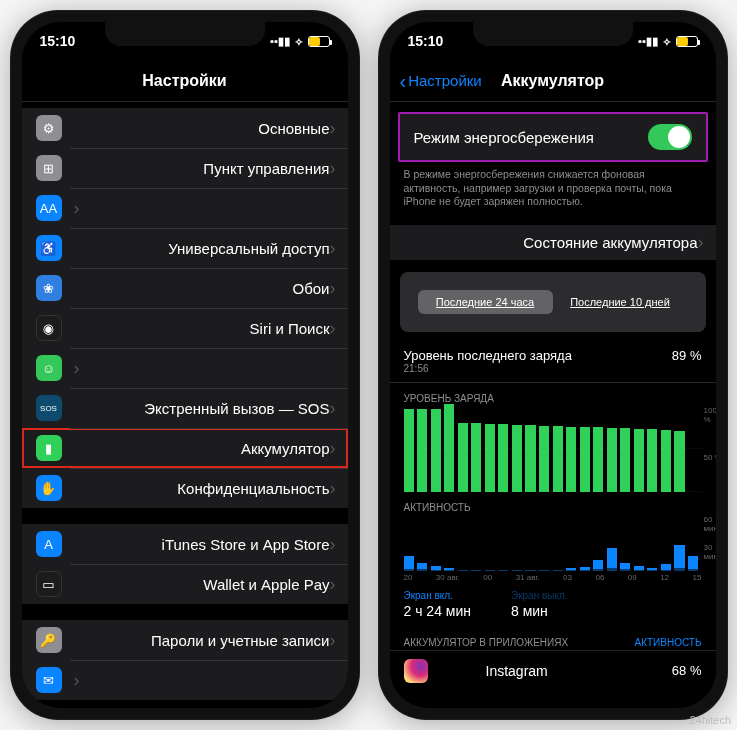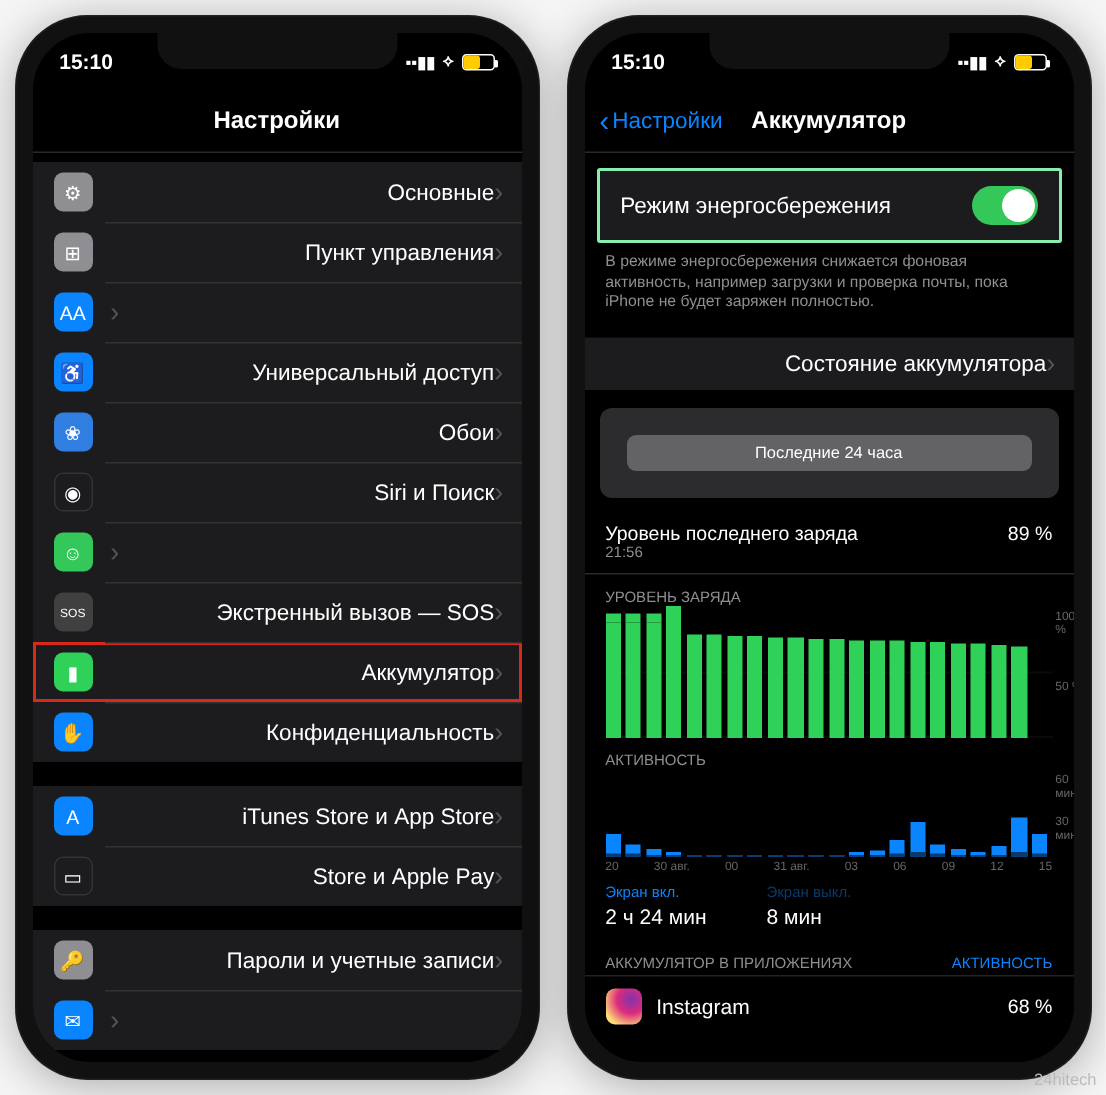--- a/index.html
+++ b/index.html
@@ -77,26 +77,27 @@
     display:flex; align-items:center; padding:10px 14px; background:#1c1c1e;
   }
   .toggle-row .lbl { flex:1; font-size:15px; }
   .toggle {
     width:44px; height:26px; background:#34c759; border-radius:13px; position:relative;
   }
   .toggle i {
     position:absolute; right:2px; top:2px; width:22px; height:22px;
     background:#fff; border-radius:50%;
   }
-  .hl-red { border:2px solid #86efac; border-radius:2px; }
+  .hl-red { border:2px solid #a21caf; border-radius:2px; }
   .footnote { color:#8e8e93; font-size:10.5px; padding:6px 14px 0; line-height:1.3; }
 
   .segment {
     display:flex; margin:12px 10px 8px; background:#2c2c2e; border-radius:8px; padding:18px;
     font-size:11px;
+    text-decoration:underline;
   }
   .segment div {
     flex:1; text-align:center; padding:6px 0; border-radius:6px; color:#fff;
   }
   .segment .active { background:#636366; }
 
   .kv-row {
     display:flex; justify-content:space-between; padding:8px 14px;
     border-bottom:0.5px solid #2a2a2a; font-size:13px;
   }
@@ -128,34 +129,35 @@
   }
   .activity-chart .abar .dark { background:#083a6b; width:100%; }
 
   .usage-row { display:flex; padding:8px 14px; gap:40px; font-size:11px; }
   .usage-row .u .h { color:#0a84ff; font-size:10px; }
   .usage-row .u .t { color:#fff; font-size:14px; margin-top:2px; }
 
   .app-row {
     display:flex; align-items:center; padding:8px 14px; background:#000;
     border-top:0.5px solid #222;
+    gap:48px;
   }
   .app-row .aicon {
     width:24px; height:24px; border-radius:6px; margin-right:10px;
     background: radial-gradient(circle at 70% 30%, #8134af, #dd2a7b 40%, #feda77 80%);
   }
   .app-row .aname { flex:1; font-size:14px; }
   .app-row .apct { color:#fff; font-size:13px; }
 
   .watermark { position:absolute; right:6px; bottom:4px; color:#bbb; font-size:11px; }
 
   
   .ic-gray{background:#8e8e93}.ic-blue{background:#0a84ff}
   .ic-cyan{background:#2f7ee0}.ic-black{background:#1c1c1e;border:1px solid #333}
-  .ic-green{background:#34c759}.ic-red{background:#404040}.ic-grn2{background:#30d158}
+  .ic-green{background:#34c759}.ic-red{background:#0c4a6e}.ic-grn2{background:#30d158}
 </style>
 </head>
 <body>
 
 <div class="phone">
   <div class="screen">
     <div class="notch"></div>
     <div class="statusbar">
       <span>15:10</span>
       <div class="status-icons">
@@ -221,21 +223,21 @@
           </div>
         </div>
         <div class="group">
           <div class="cell">
             <span class="icon ic-blue" style="font-size:13px;color:#fff">A</span>
             <span class="label">iTunes Store и App Store</span>
             <span class="chev">›</span>
           </div>
           <div class="cell">
             <span class="icon ic-black" style="font-size:13px;color:#fff">▭</span>
-            <span class="label">Store и Apple Pay</span>
+            <span class="label">Wallet и Apple Pay</span>
             <span class="chev">›</span>
           </div>
         </div>
         <div class="group">
           <div class="cell">
             <span class="icon ic-gray" style="font-size:13px;color:#fff">🔑</span>
             <span class="label">Пароли и учетные записи</span>
             <span class="chev">›</span>
           </div>
           <div class="cell">
@@ -281,20 +283,21 @@
 
       <div class="group">
         <div class="cell" style="padding-left:14px">
           <span class="label">Состояние аккумулятора</span>
           <span class="chev">›</span>
         </div>
       </div>
 
       <div class="segment">
         <div class="active">Последние 24 часа</div>
+        <div>Последние 10 дней</div>
       </div>
 
       <div class="kv-row">
         <div>
           <div class="k">Уровень последнего заряда</div>
           <div class="sub">21:56</div>
         </div>
         <div class="v">89 %</div>
       </div>
 

